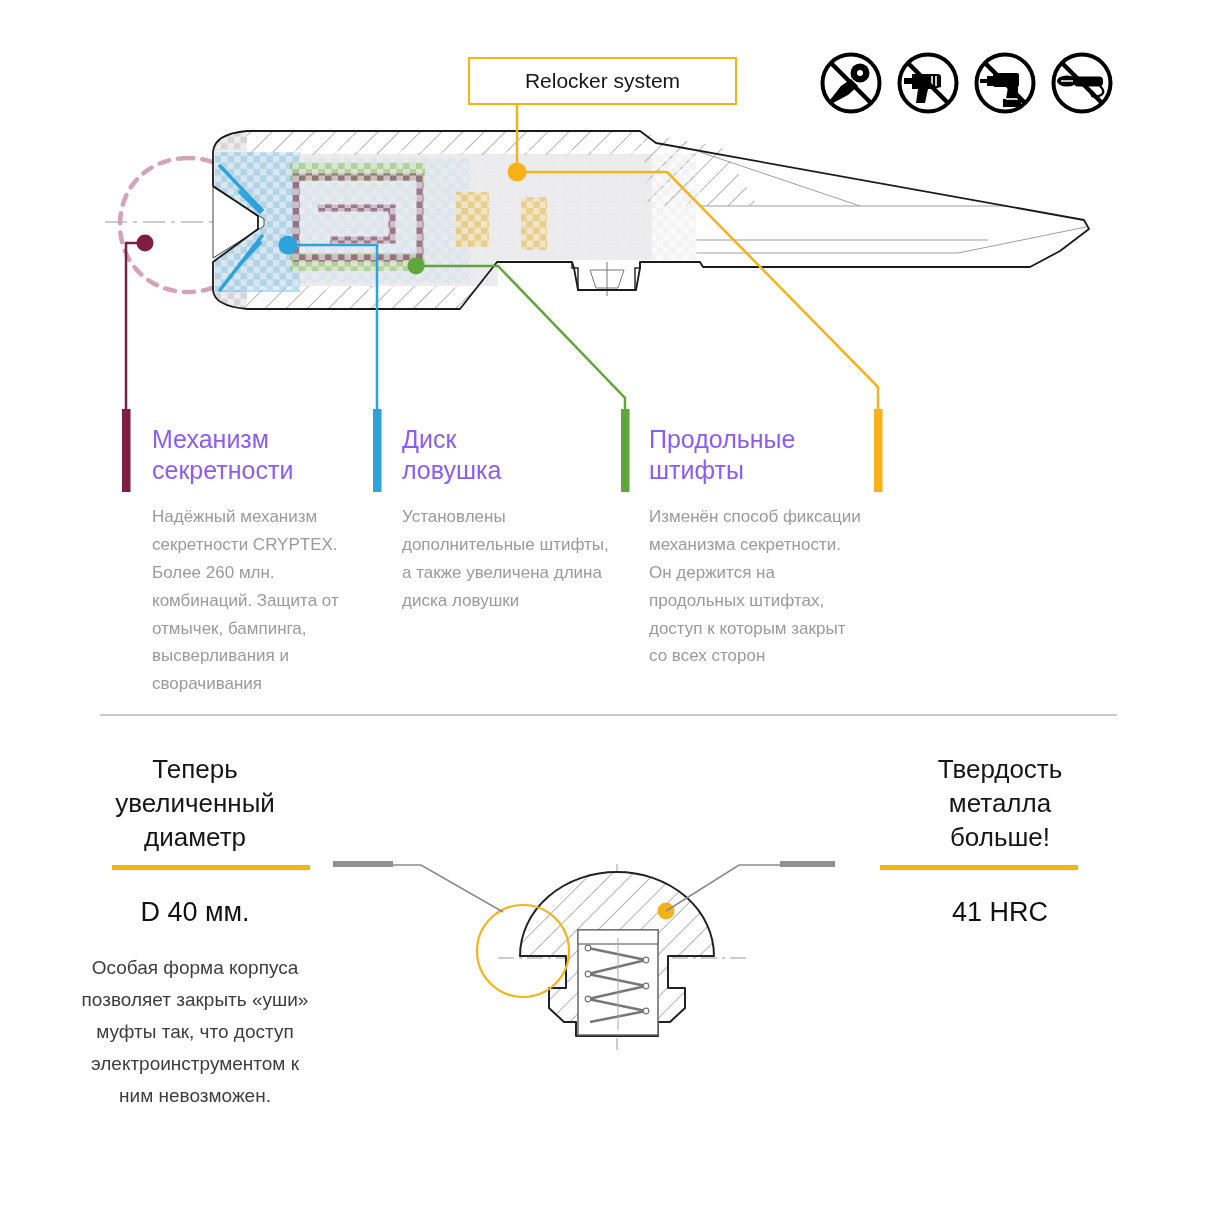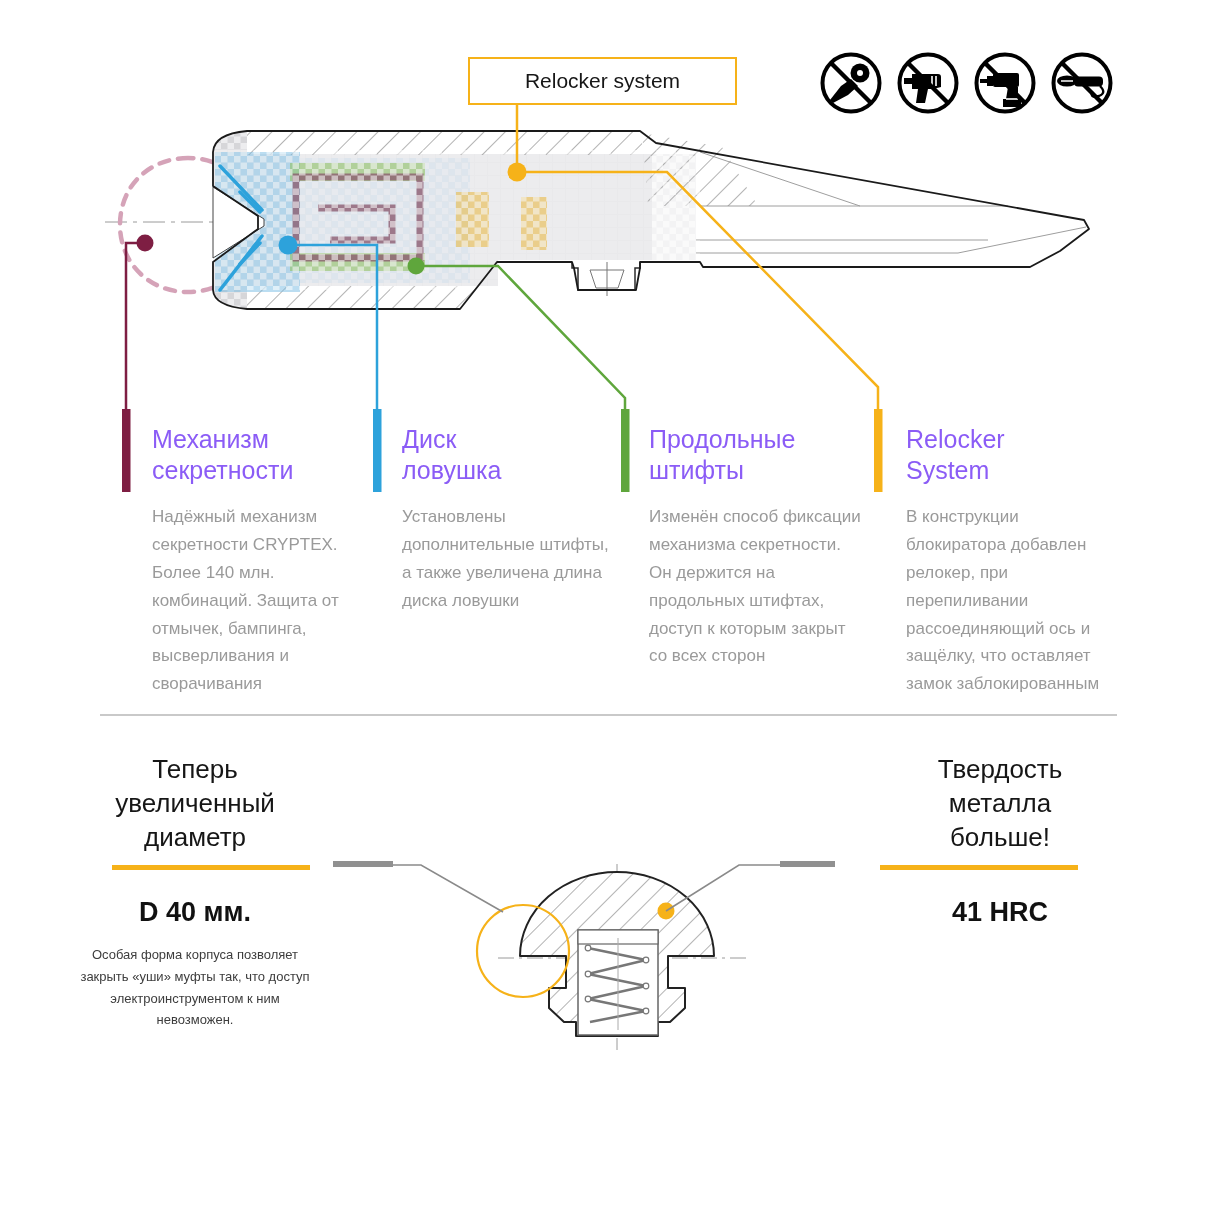--- a/index.html
+++ b/index.html
@@ -17,22 +17,22 @@
   .feature .t{font-size:25px;line-height:31px;color:#8b5cf6;white-space:pre-line}
   .feature .b{margin-top:17px;font-size:17px;line-height:1.64;color:#9a9a9a}
   #f1{left:152px}#f2{left:402px}#f3{left:649px}#f4{left:906px}
   .divider{position:absolute;left:100px;top:714px;width:1017px;height:2px;background:#c9c9c9;z-index:2}
   .bl{position:absolute;left:80px;top:752px;width:230px;text-align:center;z-index:3}
   .br{position:absolute;left:880px;top:752px;width:240px;text-align:center;z-index:3}
   .bigtitle{font-size:26px;line-height:34px;color:#161616;white-space:pre-line}
   .rule{height:5px;background:#F6B219;margin-top:11px}
   .bl .rule{width:198px;margin-left:auto}
   .br .rule{width:198px}
-  .val{margin-top:27px;font-size:27px;font-weight:bold;color:#111}
-  .desc{margin-top:16px;font-size:13px;line-height:1.68;color:#3d3d3d}
+  .val{margin-top:27px;font-size:27px;font-weight:normal;color:#111}
+  .desc{margin-top:24px;font-size:19px;line-height:1.68;color:#3d3d3d}
 </style>
 </head>
 <body>
 
 <div class="stage">
 
   <svg class="scene" width="1217" height="1217" viewBox="0 0 1217 1217">
     <defs>
       <pattern id="ht" width="15" height="15" patternUnits="userSpaceOnUse" patternTransform="rotate(45)">
         <line x1="0" y1="0" x2="0" y2="15" stroke="#8a8a8a" stroke-width="1.3"></line>
@@ -214,36 +214,31 @@
         <path d="M51,36 q7,7 -1,10 q-9,3 -7,-5" fill="none" stroke="#000" stroke-width="2.4"></path>
         <line x1="12" y1="31" x2="24" y2="31" stroke="#fff" stroke-width="1.5"></line>
       </g>
       <line class="slash" x1="13.5" y1="13.5" x2="52.5" y2="52.5"></line>
     </svg>
   </div>
 
   <div class="feature" id="f1">
     <div class="t">Механизм
 секретности</div>
-    <div class="b">Надёжный механизм секретности CRYPTEX. Более 140 млн. комбинаций. Защита от отмычек, бампинга, высверливания и сворачивания</div>
+    <div class="b">Надёжный механизм секретности CRYPTEX. Более 260 млн. комбинаций. Защита от отмычек, бампинга, высверливания и сворачивания</div>
   </div>
   <div class="feature" id="f2">
     <div class="t">Диск
 ловушка</div>
     <div class="b">Установлены дополнительные штифты, а также увеличена длина диска ловушки</div>
   </div>
   <div class="feature" id="f3">
     <div class="t">Продольные
 штифты</div>
     <div class="b">Изменён способ фиксации механизма секретности. Он держится на продольных штифтах, доступ к которым закрыт со всех сторон</div>
-  </div>
-  <div class="feature" id="f4">
-    <div class="t">Relocker
-System</div>
-    <div class="b">В конструкции блокиратора добавлен релокер, при перепиливании рассоединяющий ось и защёлку, что оставляет замок заблокированным</div>
   </div>
 
   <div class="divider"></div>
 
   <div class="bl">
     <div class="bigtitle">Теперь
 увеличенный
 диаметр</div>
     <div class="rule"></div>
     <div class="val">D 40 мм.</div>

